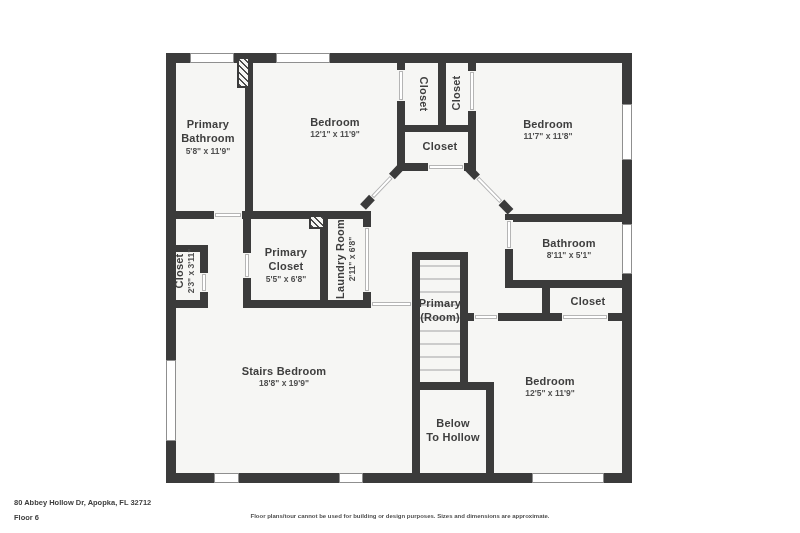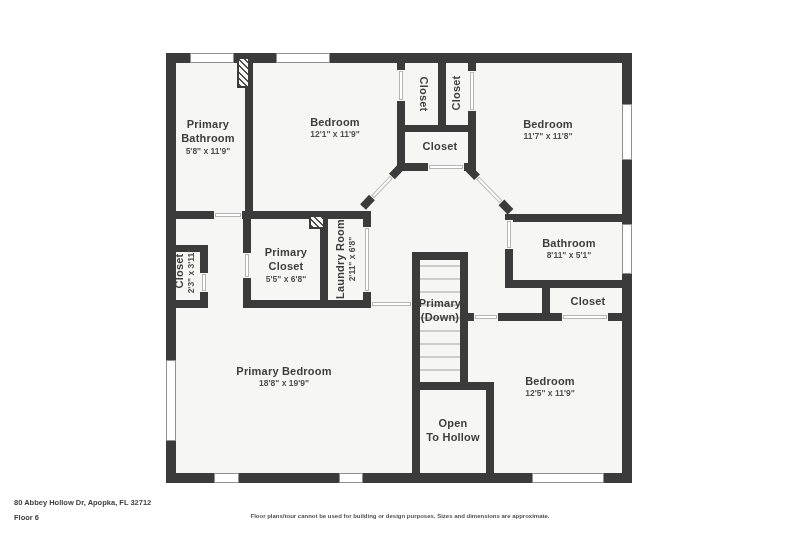--- a/index.html
+++ b/index.html
@@ -72,35 +72,35 @@
     <div class="lbl rm90" style="left:346px;top:259px">
       <div class="nm">Laundry Room</div>
       <div class="dm">2'11" x 6'8"</div>
     </div>
     <div class="lbl" style="left:569px;top:249px">
       <div class="nm">Bathroom</div>
       <div class="dm">8'11" x 5'1"</div>
     </div>
     <div class="lbl" style="left:440px;top:310px">
       <div class="nm">Primary</div>
-      <div class="nm">(Down)</div>
+      <div class="nm">(Room)</div>
     </div>
     <div class="lbl" style="left:588px;top:301px">
       <div class="nm">Closet</div>
     </div>
     <div class="lbl" style="left:284px;top:377px">
-      <div class="nm">Primary Bedroom</div>
+      <div class="nm">Stairs Bedroom</div>
       <div class="dm">18'8" x 19'9"</div>
     </div>
     <div class="lbl" style="left:550px;top:387px">
       <div class="nm">Bedroom</div>
       <div class="dm">12'5" x 11'9"</div>
     </div>
     <div class="lbl" style="left:453px;top:430px">
-      <div class="nm">Open</div>
+      <div class="nm">Below</div>
       <div class="nm">To Hollow</div>
     </div>
   <div class="wall" style="left: 166px; top: 53px; width: 466px; height: 10px;"></div>
       <div class="wall" style="left: 166px; top: 473px; width: 466px; height: 10px;"></div>
       <div class="wall" style="left: 166px; top: 53px; width: 10px; height: 430px;"></div>
       <div class="wall" style="left: 622px; top: 53px; width: 10px; height: 430px;"></div>
       <div class="wall" style="left: 245px; top: 63px; width: 8px; height: 148px;"></div>
       <div class="wall" style="left: 166px; top: 211px; width: 48px; height: 8px;"></div>
       <div class="wall" style="left: 242px; top: 211px; width: 125px; height: 8px;"></div>
       <div class="wall" style="left: 166px; top: 245px; width: 42px; height: 7px;"></div>

